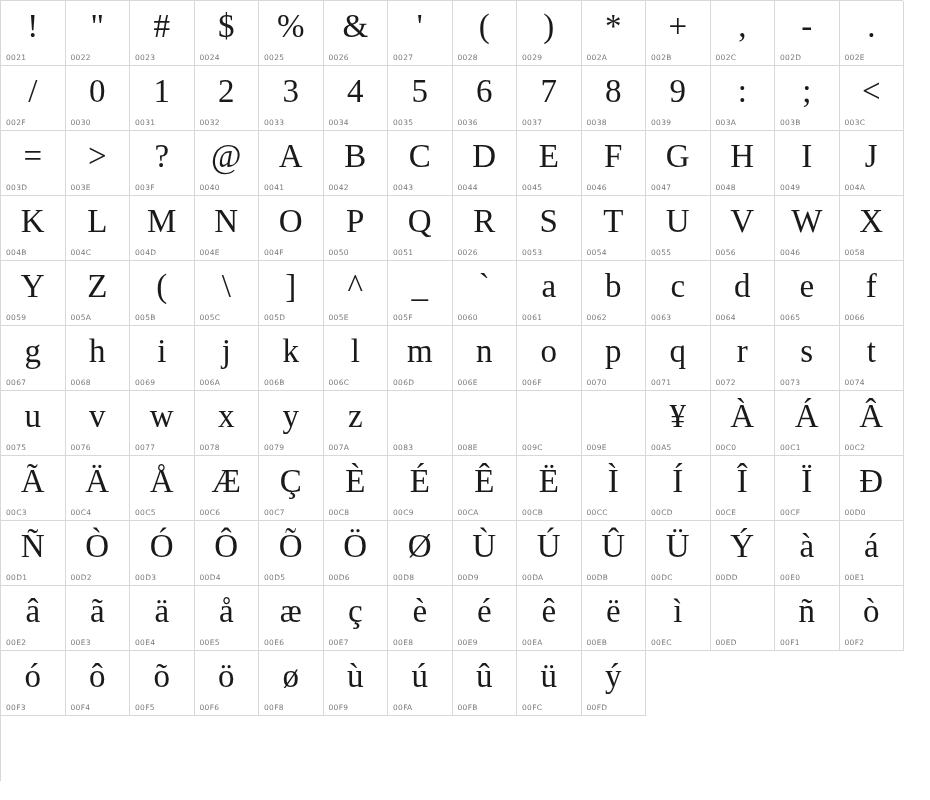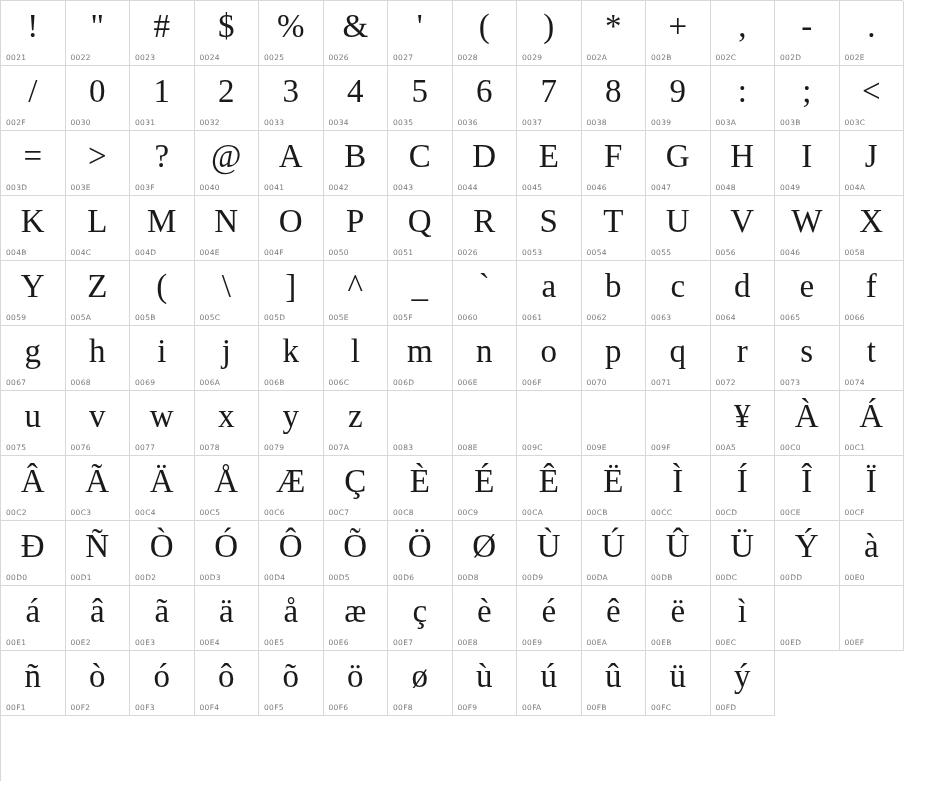--- a/index.html
+++ b/index.html
@@ -433,24 +433,20 @@
     </div>
     <div class="cell">
       <div class="glyph"></div>
       <div class="code">009C</div>
     </div>
     <div class="cell">
       <div class="glyph"></div>
       <div class="code">009E</div>
     </div>
     <div class="cell">
-      <div class="glyph"></div>
-      <div class="code">009F</div>
-    </div>
-    <div class="cell">
       <div class="glyph">¥</div>
       <div class="code">00A5</div>
     </div>
     <div class="cell">
       <div class="glyph">À</div>
       <div class="code">00C0</div>
     </div>
     <div class="cell">
       <div class="glyph">Á</div>
       <div class="code">00C1</div>
@@ -611,24 +607,20 @@
       <div class="glyph">ë</div>
       <div class="code">00EB</div>
     </div>
     <div class="cell">
       <div class="glyph">ì</div>
       <div class="code">00EC</div>
     </div>
     <div class="cell">
       <div class="glyph"></div>
       <div class="code">00ED</div>
-    </div>
-    <div class="cell">
-      <div class="glyph"></div>
-      <div class="code">00EF</div>
     </div>
     <div class="cell">
       <div class="glyph">ñ</div>
       <div class="code">00F1</div>
     </div>
     <div class="cell">
       <div class="glyph">ò</div>
       <div class="code">00F2</div>
     </div>
     <div class="cell">

